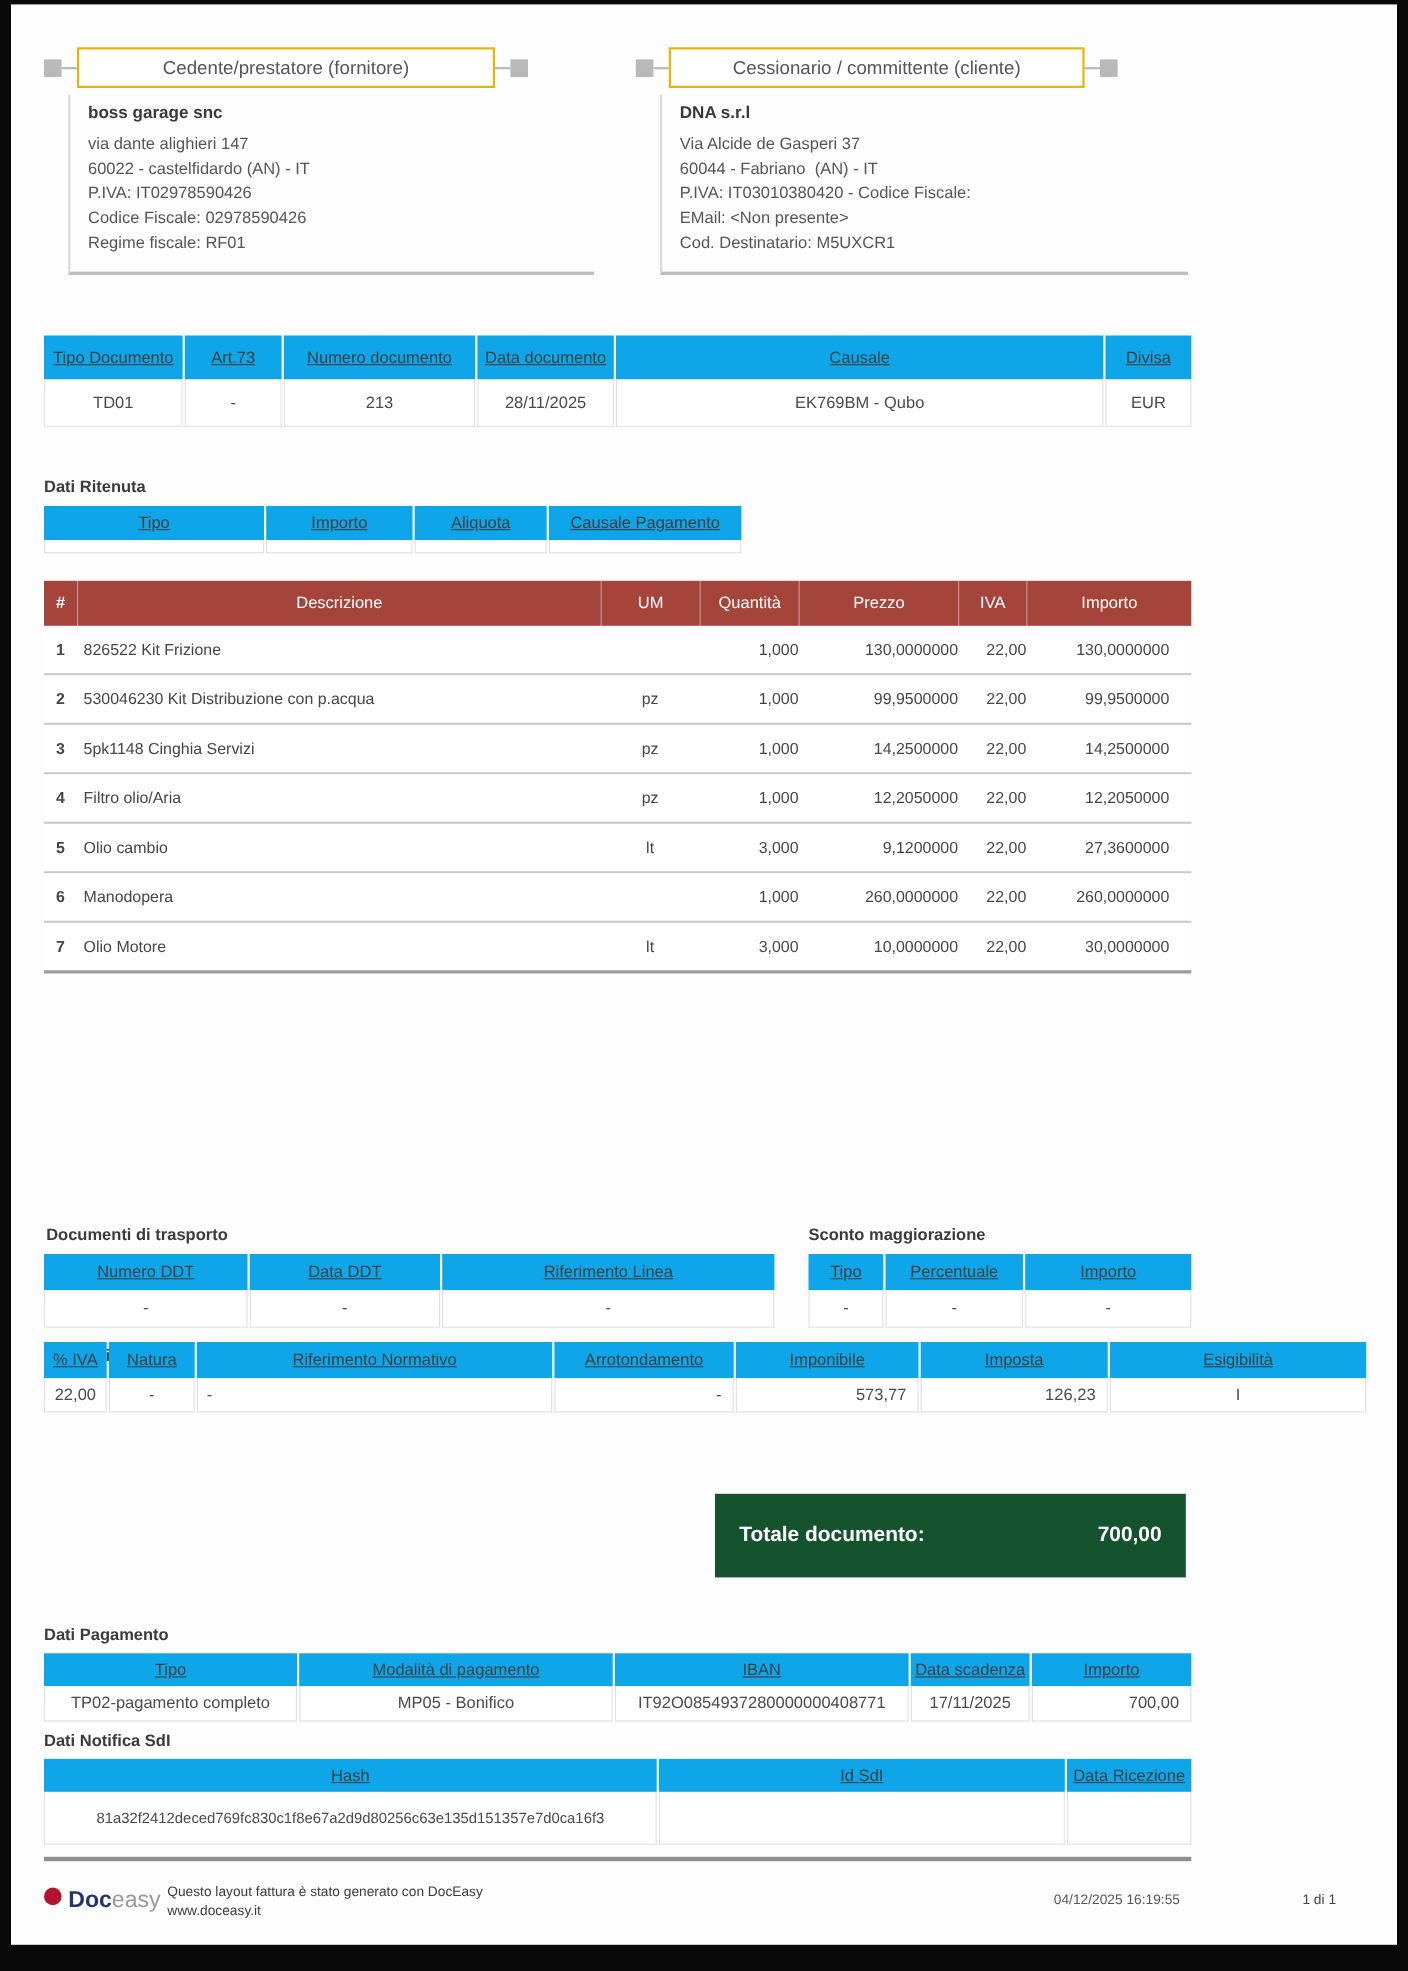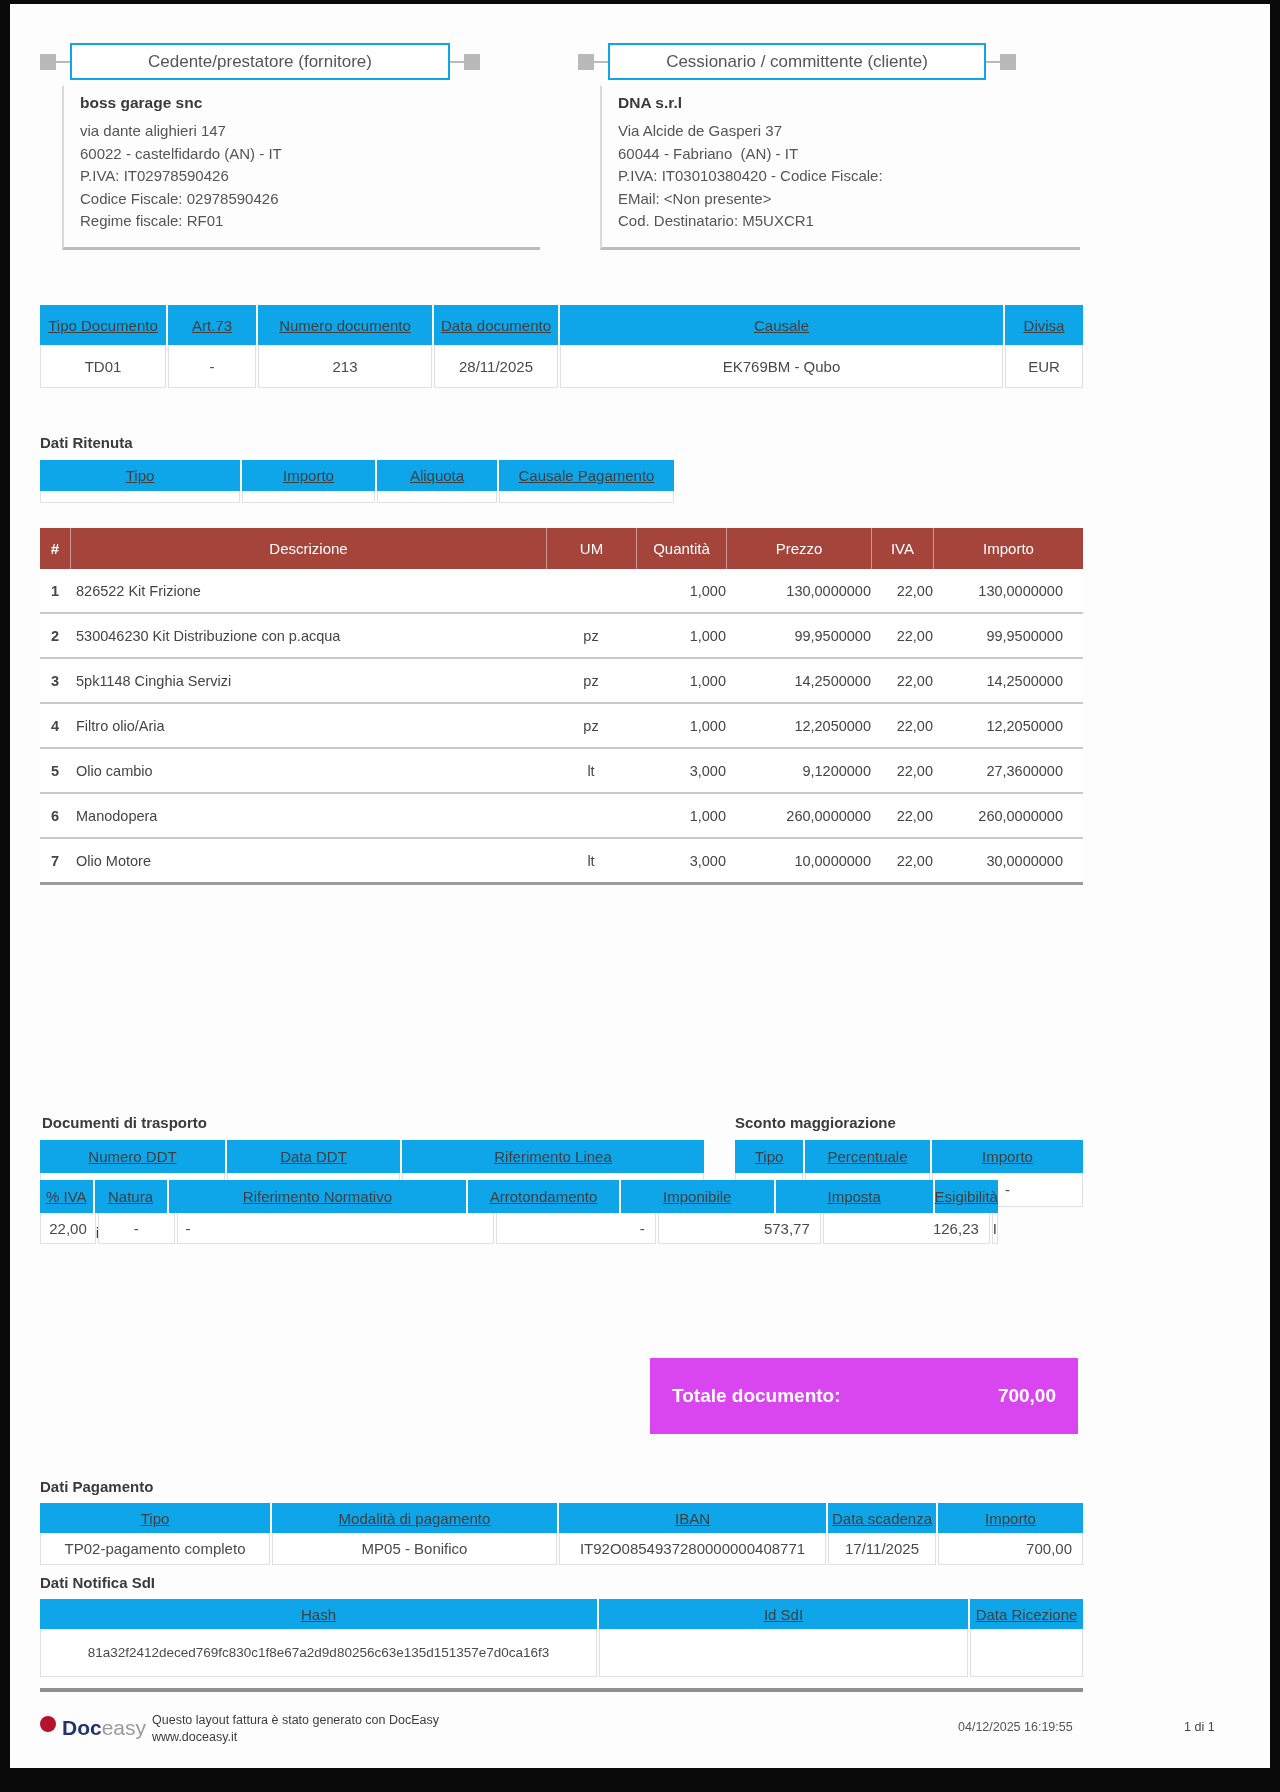--- a/index.html
+++ b/index.html
@@ -4,21 +4,21 @@
 <style>
   html,body{margin:0;padding:0;}
   body{background:#222;font-family:"Liberation Sans","DejaVu Sans",sans-serif;}
   .frame{width:1280px;height:1792px;background:#0a0a0a;box-sizing:border-box;padding:4px 10px 24px 10px;margin:0 auto;}
   .page{position:relative;width:1260px;height:1764px;background:#fdfdfd;overflow:hidden;}
 
   
   .party-head{position:absolute;top:39px;display:flex;align-items:center;}
   .sq{width:16px;height:16px;background:#b9b9b9;flex:none;}
   .tick{width:14px;height:2px;background:#b9b9b9;flex:none;}
-  .party-title-box{height:37px;border:2px solid #0ea5e9;box-sizing:border-box;display:flex;align-items:center;justify-content:center;
+  .party-title-box{height:37px;border:2px solid #eab308;box-sizing:border-box;display:flex;align-items:center;justify-content:center;
     font-size:17px;color:#555;background:#fff;}
   .party-body{position:absolute;box-sizing:border-box;border-left:2px solid #d9d9d9;border-bottom:3px solid #bdbdbd;
     padding:8px 0 14px 16px;}
   .party-name{font-size:15.5px;font-weight:bold;color:#3a3a3a;margin-bottom:8px;}
   .party-line{font-size:15px;color:#555;line-height:22.5px;white-space:pre;}
 
   
   .gtable{position:absolute;}
   .ghead,.grow{display:flex;gap:2px;}
   .ghead > div{background:#0ea5e9;color:#3f3f3f;display:flex;align-items:center;justify-content:center;font-size:15px;box-sizing:border-box;text-decoration:underline;}
@@ -59,21 +59,21 @@
   .itrow > div{font-size:14.5px;color:#454545;box-sizing:border-box;}
   .c-num{width:30px;text-align:center;font-weight:bold;}
   .c-descr{flex:1;text-align:left;padding-left:6px;}
   .c-um{width:90px;text-align:center;}
   .c-qty{width:90px;text-align:right;}
   .c-price{width:145px;text-align:right;}
   .c-iva{width:62px;text-align:right;}
   .c-amt{width:150px;text-align:right;padding-right:20px;}
 
   
-  .total-box{position:absolute;left:640px;top:1354px;width:428px;height:76px;background:#d946ef;display:flex;align-items:center;
+  .total-box{position:absolute;left:640px;top:1354px;width:428px;height:76px;background:#14532d;display:flex;align-items:center;
     justify-content:space-between;padding:0 22px;box-sizing:border-box;}
   .total-box span{color:#fff;font-size:19px;font-weight:bold;}
 
   
   .hash-cell{font-size:13.5px !important;line-height:20px;word-break:break-all;padding:0 38px;text-align:center;}
 
   .divider{position:absolute;left:30px;top:1684px;width:1043px;height:4px;background:#8e8e8e;}
 
   
   .logo{position:absolute;left:30px;top:1712px;display:flex;align-items:flex-start;gap:6px;}
@@ -261,21 +261,21 @@
       <div class="ds2">Importo</div>
     </div>
     <div class="grow r34">
       <div class="ds0">-</div>
       <div class="ds1">-</div>
       <div class="ds2">-</div>
     </div>
   </div>
 
   <div class="sec-label" style="left:30px;top:1220px;">Dati di riepilogo</div>
-  <div class="gtable" style="left:30px;top:1176px;width:958px;border-radius:28px;">
+  <div class="gtable" style="left:30px;top:1216px;width:1202px;border-radius:28px;">
     <div class="ghead h33">
       <div class="rp0">% IVA</div>
       <div class="rp1">Natura</div>
       <div class="rp2">Riferimento Normativo</div>
       <div class="rp3">Arrotondamento</div>
       <div class="rp4">Imponibile</div>
       <div class="rp5">Imposta</div>
       <div class="rp6">Esigibilità</div>
     </div>
     <div class="grow r31">

